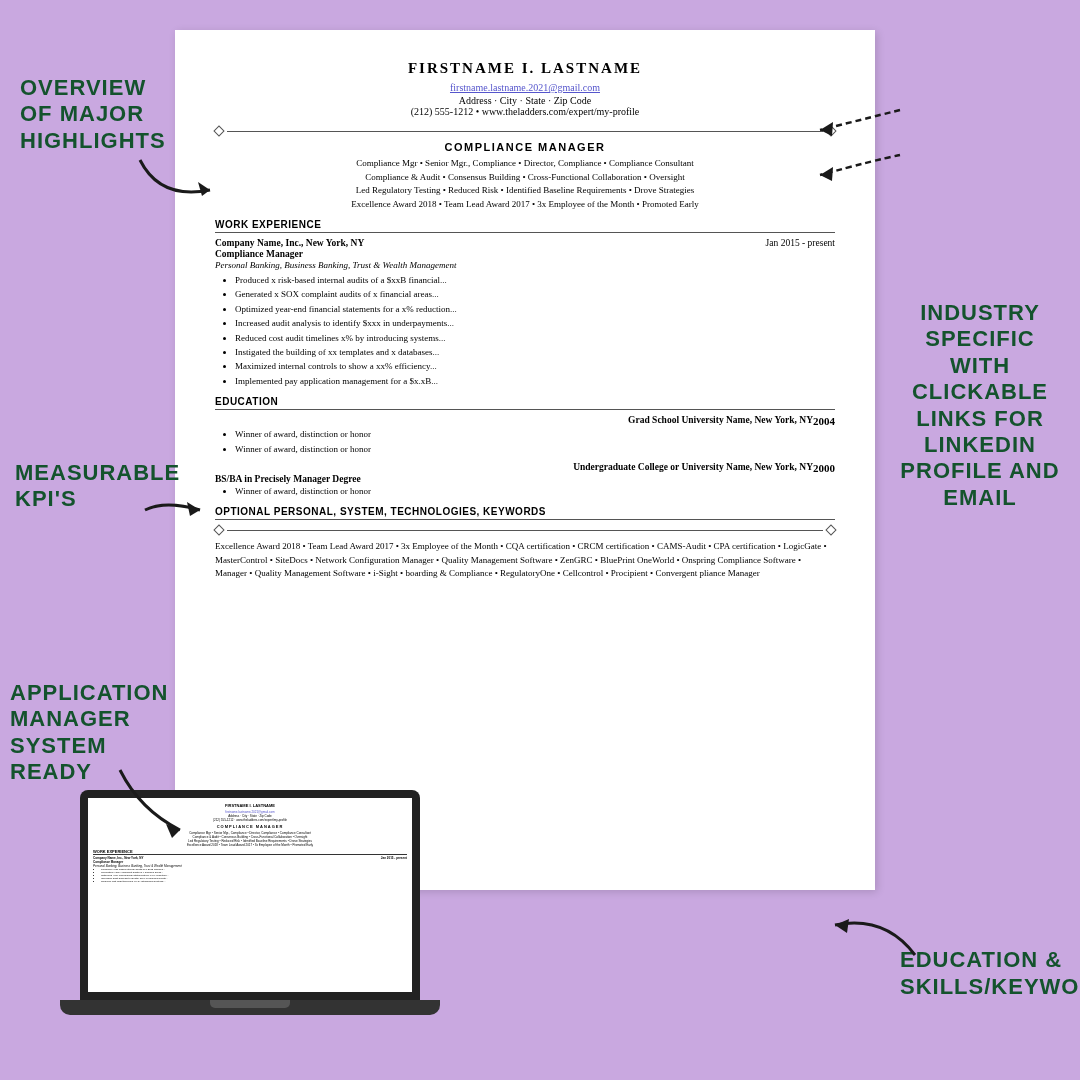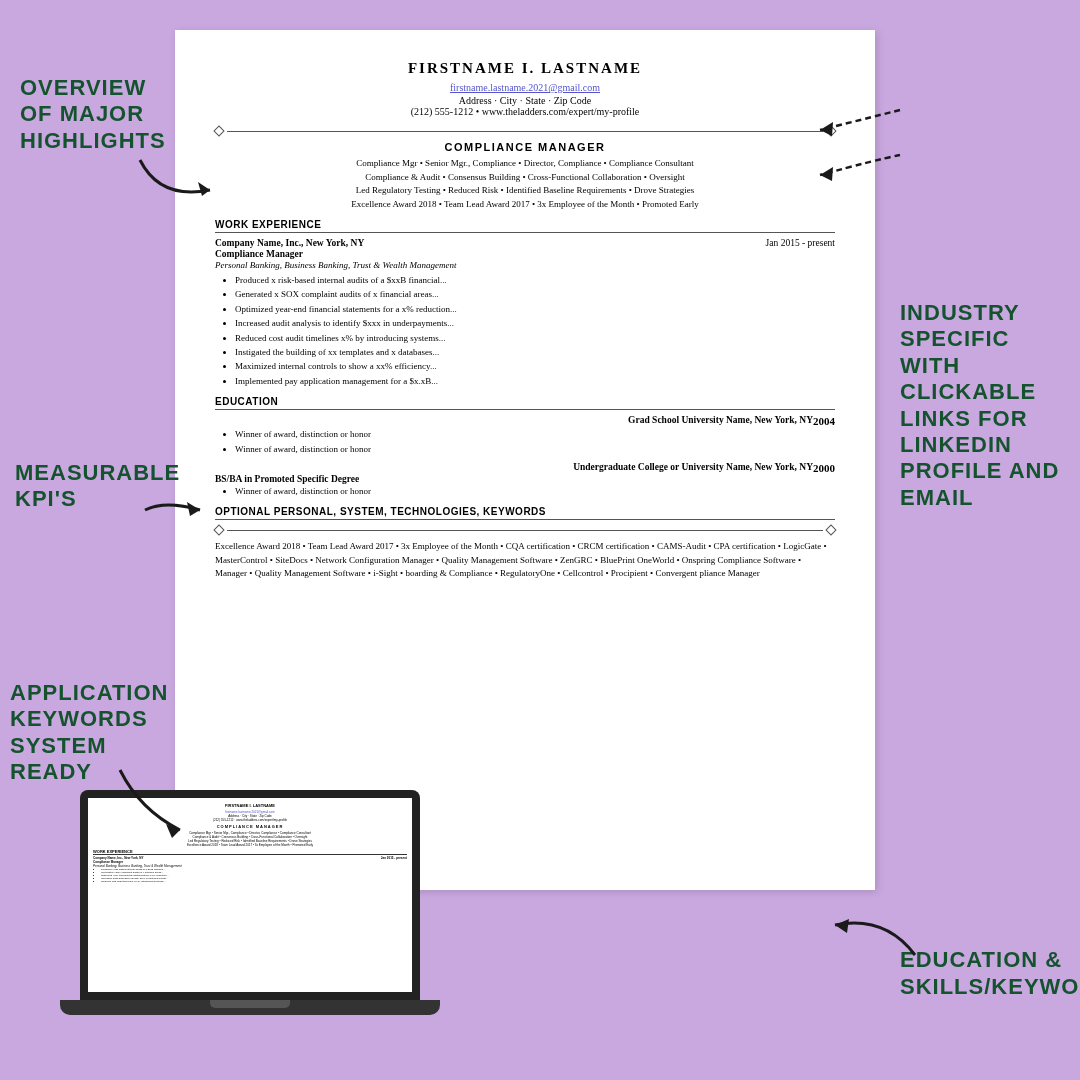--- a/index.html
+++ b/index.html
@@ -231,21 +231,21 @@
     }
     .ann-application {
       top: 680px;
       left: 10px;
       width: 155px;
     }
     .ann-industry {
       top: 300px;
       right: 20px;
       width: 160px;
-      text-align: left;
+      text-align: center;
     }
     .ann-education {
       bottom: 80px;
       right: 10px;
       width: 170px;
       text-align: left;
     }
 
     
     .arrow-svg {
@@ -315,21 +315,21 @@
         <li>Winner of award, distinction or honor</li>
         <li>Winner of award, distinction or honor</li>
       </ul>
     </div>
 
     <div class="edu-item">
       <div class="edu-header">
         <span class="edu-school">Undergraduate College or University Name, New York, NY</span>
         <span class="edu-year">2000</span>
       </div>
-      <div class="edu-degree">BS/BA in Promoted Specific Degree</div>
+      <div class="edu-degree">BS/BA in Precisely Manager Degree</div>
       <ul class="bullet-list">
         <li>Winner of award, distinction or honor</li>
       </ul>
     </div>
 
     <div class="optional-section-title">OPTIONAL PERSONAL, SYSTEM, TECHNOLOGIES, KEYWORDS</div>
     <div class="diamond-divider">
       <div class="diamond"></div>
       <div class="line"></div>
       <div class="diamond"></div>
@@ -369,21 +369,21 @@
     </div>
     <div class="laptop-base">
       <div class="laptop-base-notch"></div>
     </div>
   </div>
 
   <div class="annotation ann-overview">OVERVIEW OF MAJOR HIGHLIGHTS</div>
 
   <div class="annotation ann-measurable">MEASURABLE KPI'S</div>
 
-  <div class="annotation ann-application">APPLICATION KEYWORDS SYSTEM READY</div>
+  <div class="annotation ann-application">APPLICATION MANAGER SYSTEM READY</div>
 
   <div class="annotation ann-industry">INDUSTRY SPECIFIC WITH CLICKABLE LINKS FOR LINKEDIN PROFILE AND EMAIL</div>
 
   <div class="annotation ann-education">EDUCATION &amp; SKILLS/KEYWORDS</div>
 
   <svg class="arrow-svg" style="position:absolute;top:140px;left:130px;width:100px;height:80px;" viewBox="0 0 100 80">
     <path d="M 10 20 Q 30 60 80 50" stroke="#1a1a1a" stroke-width="3" fill="none"></path>
     <polygon points="80,50 68,42 72,56" fill="#1a1a1a"></polygon>
   </svg>
 

